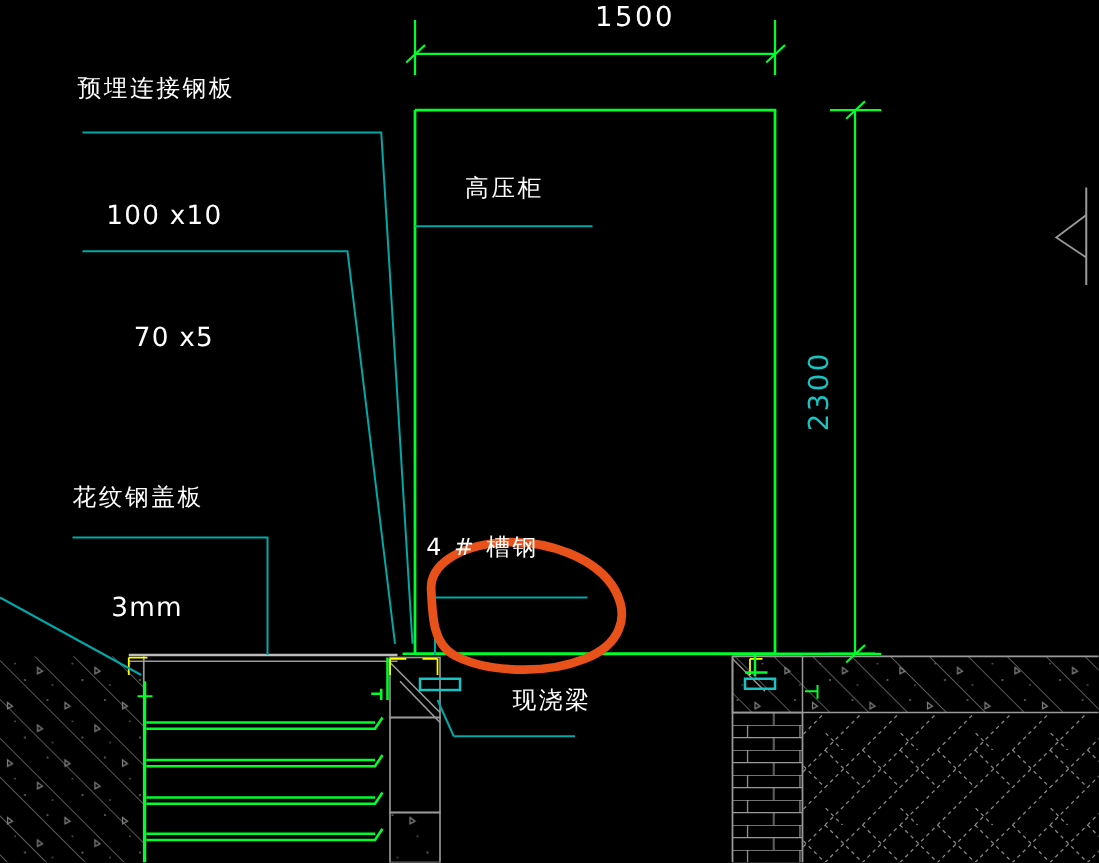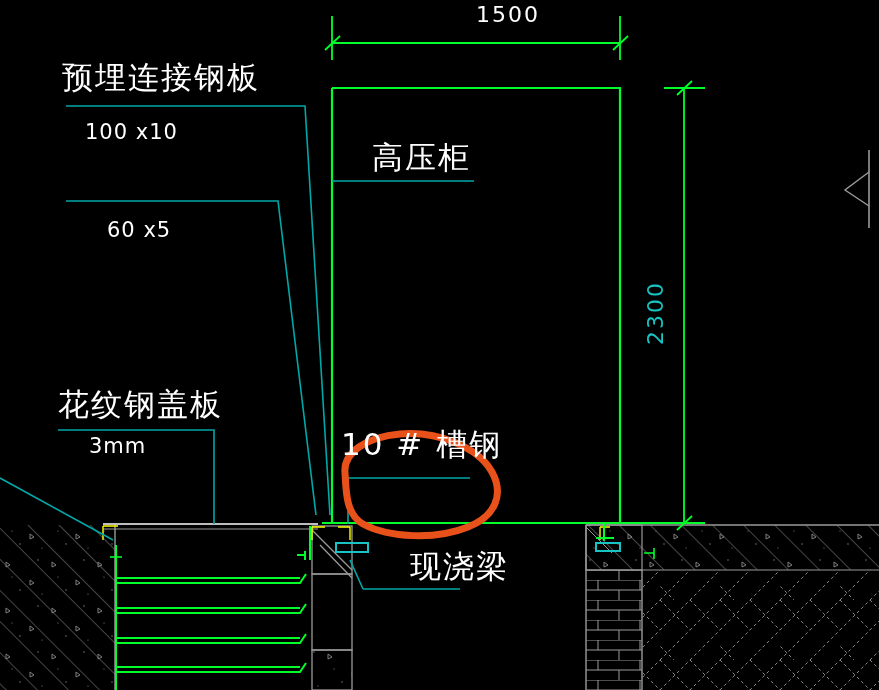--- a/index.html
+++ b/index.html
@@ -1,22 +1,22 @@
 <!DOCTYPE html>
 <html><head>
 <meta charset="utf-8">
 <style>
   html,body{margin:0;padding:0;background:#000;}
   body{width:879px;height:690px;overflow:hidden;
        font-family:"DejaVu Sans","Liberation Sans",sans-serif;}
   #stage{position:relative;width:879px;height:690px;background:#000;}
   #stage svg{position:absolute;left:0;top:0;}
   .lbl{position:absolute;color:#fff;white-space:pre;line-height:1;}
-  .cn{font-size:31px;letter-spacing:2px;}
-  .num{font-size:21px;letter-spacing:1px;}
+  .cn{font-size:19px;letter-spacing:2px;}
+  .num{font-size:21px;letter-spacing:1px;margin-top:40px;}
   .dimtxt{position:absolute;color:#fff;font-size:22px;letter-spacing:2px;white-space:pre;}
   .dimtxt.cyan{color:#17c3c3;}
   .vert{transform:rotate(-90deg);transform-origin:left top;}
 </style>
 </head>
 <body>
 
 <div id="stage">
 
   <svg width="879" height="690">
@@ -182,23 +182,23 @@
     </g>
 
     <g>
       <line x1="869" y1="150" x2="869" y2="228" stroke="#9a9a9a" stroke-width="1.6"></line>
       <path d="M869 172 L845 190 L869 206" fill="none" stroke="#9a9a9a" stroke-width="1.4"></path>
     </g>
   </svg>
 
   <div class="lbl cn" style="left:62px;  top:62px;">预埋连接钢板</div>
   <div class="lbl num" style="left:85px; top:122px;">100 x10</div>
-  <div class="lbl num" style="left:107px; top:220px;">60 x5</div>
+  <div class="lbl num" style="left:107px; top:220px;">70 x5</div>
   <div class="lbl cn" style="left:58px;  top:389px;text-align:center;">花纹钢盖板</div>
   <div class="lbl num" style="left:89px;  top:436px;">3mm</div>
   <div class="lbl cn" style="left:372px; top:142px;text-align:center;">高压柜</div>
-  <div class="lbl cn" style="left:341px; top:429px;">10 # 槽钢</div>
+  <div class="lbl cn" style="left:341px; top:429px;">4 # 槽钢</div>
   <div class="lbl cn" style="left:370px; top:551px;margin-left:40px;">现浇梁</div>
 
   <div class="dimtxt" style="left:476px; top:2px;">1500</div>
   <div class="dimtxt cyan vert" style="left:643px; top:345px;">2300</div>
 
 </div>
 
 </body></html>

